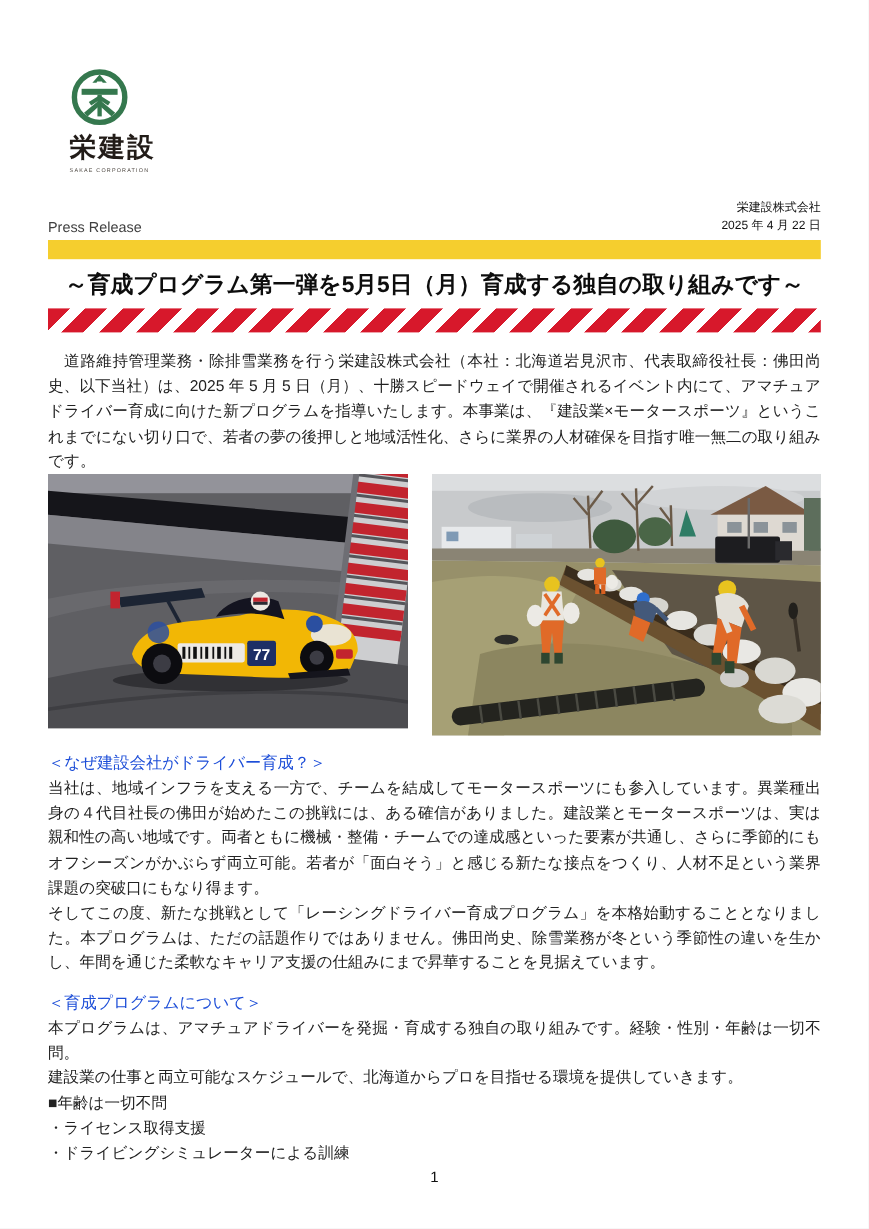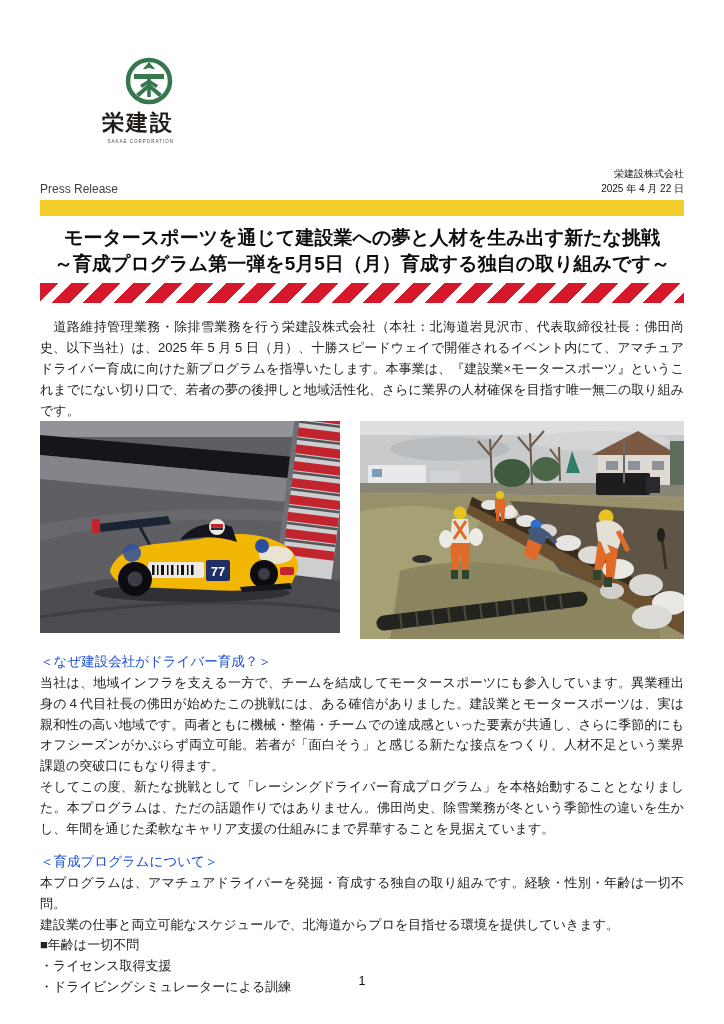--- a/index.html
+++ b/index.html
@@ -7,21 +7,21 @@
   .page {
     width:724px; height:1024px; margin:0 auto; background:#ffffff;
     position:relative; overflow:hidden;
     font-family:"Liberation Sans","DejaVu Sans",sans-serif;
     color:#1b1b1b;
   }
   .content { padding:0 40px; }
 
   
   .logo-block { padding-top:56px; margin-left:18px; width:116px;
-    display:flex; flex-direction:column; align-items:flex-end; }
+    display:flex; flex-direction:column; align-items:flex-start; }
   .logo-name { font-size:22px; font-weight:bold; letter-spacing:2px;
     color:#221c18; margin-top:2px; }
   .logo-sub { font-size:4.5px; letter-spacing:1px; color:#4a443e; margin-top:1px; }
 
   
   .header-row { margin-top:22px; display:flex; justify-content:space-between;
     align-items:flex-end; }
   .press-release { font-size:12px; color:#3f3f3f; }
   .header-right { text-align:right; font-size:10px; line-height:1.5; color:#111; }
 
@@ -72,21 +72,20 @@
       <span class="press-release">Press Release</span>
       <div class="header-right">
         <div>栄建設株式会社</div>
         <div>2025 年 4 月 22 日</div>
       </div>
     </div>
 
     <div class="yellow-bar"></div>
 
     <div class="title-block">
-      <div>モータースポーツを通じて建設業への夢と人材を生み出す新たな挑戦</div>
       <div>～育成プログラム第一弾を5月5日（月）育成する独自の取り組みです～</div>
     </div>
 
     <div class="stripe-bar"></div>
 
     <p class="lead">　道路維持管理業務・除排雪業務を行う栄建設株式会社（本社：北海道岩見沢市、代表取締役社長：佛田尚史、以下当社）は、2025 年 5 月 5 日（月）、十勝スピードウェイで開催されるイベント内にて、アマチュアドライバー育成に向けた新プログラムを指導いたします。本事業は、『建設業×モータースポーツ』というこれまでにない切り口で、若者の夢の後押しと地域活性化、さらに業界の人材確保を目指す唯一無二の取り組みです。</p>
 
     <div class="photos">
 
       <svg class="photo" width="300" height="212" viewBox="0 0 300 212">

